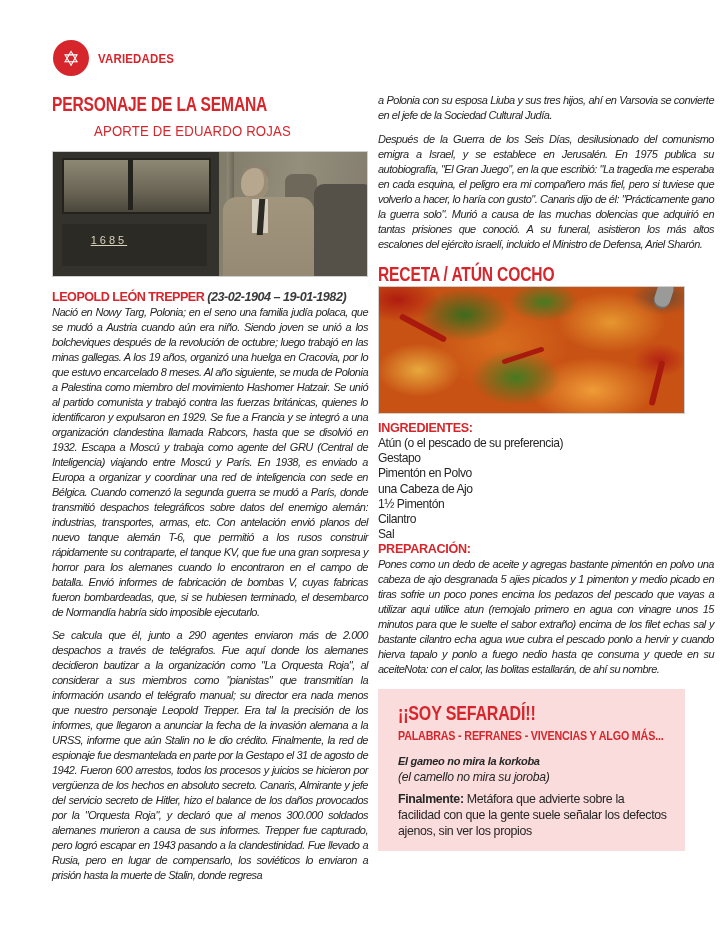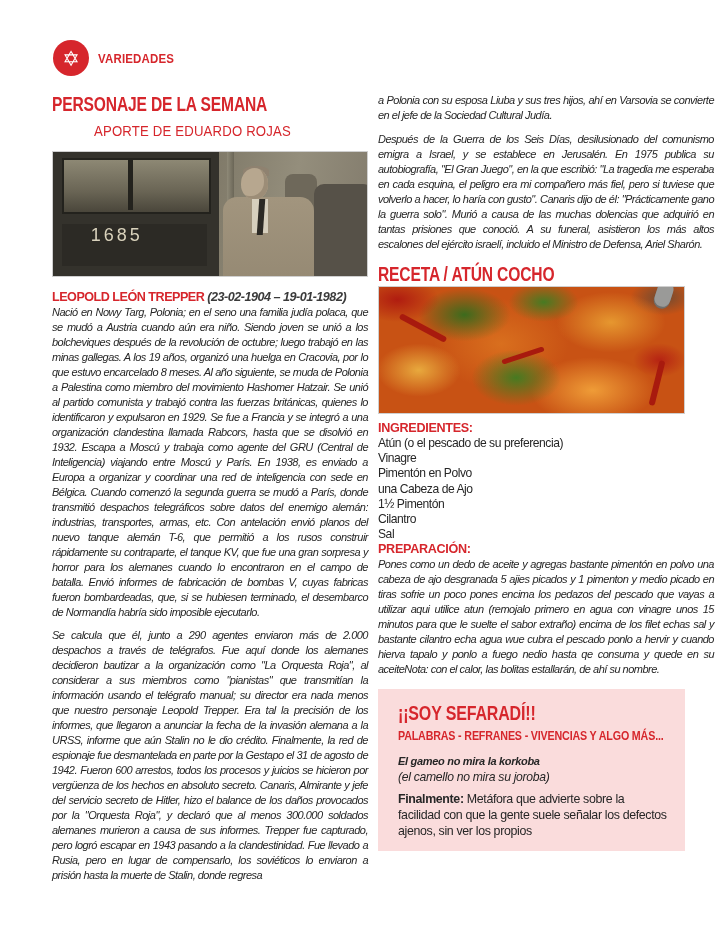--- a/index.html
+++ b/index.html
@@ -34,21 +34,21 @@
   .ing-line{font-size:12.1px;line-height:15.2px;letter-spacing:-.45px;}
   
   .fig{border:1px solid var(--border,#cfcfcf);box-sizing:border-box;position:relative;overflow:hidden;}
   .fig-tram{width:316px;height:126px;margin:0 0 13px 0;
     background:linear-gradient(100deg,#767160 0%,#7f7968 48%,#948e7c 74%,#827b6c 100%);}
   .tram-body{position:absolute;left:0;top:0;bottom:0;width:53%;background:#34322c;}
   .tram-windows{position:absolute;left:3%;top:5%;width:46%;height:42%;
     background:linear-gradient(180deg,#8d8874 0%,#6a6555 60%,#4a463b 100%);border:2px solid #23221d;}
   .tram-winbar{position:absolute;left:24%;top:5%;width:5px;height:42%;background:#23221d;}
   .tram-lowpanel{position:absolute;left:3%;bottom:8%;width:46%;height:34%;background:#2c2a25;}
-  .tram-number{position:absolute;left:12%;bottom:24%;color:#d9d2bc;font-size:18px;letter-spacing:3px;}
+  .tram-number{position:absolute;left:12%;bottom:24%;color:#d9d2bc;font-size:11px;letter-spacing:3px;text-decoration:underline;}
   .pole{position:absolute;left:55.5%;top:0;bottom:0;width:7px;background:linear-gradient(90deg,#8f8a78,#57534690);}
   .man-head{position:absolute;left:60%;top:13%;width:27px;height:31px;border-radius:50% 50% 46% 46%;
     background:#b7a78f;box-shadow:inset -4px -3px 0 #9c8d77;}
   .man-hair{position:absolute;left:60.5%;top:11%;width:26px;height:10px;border-radius:50% 50% 0 0;background:#8f8270;}
   .man-coat{position:absolute;left:54%;top:36%;width:29%;height:64%;border-radius:14px 14px 0 0;
     background:linear-gradient(180deg,#a2957e 0%,#968a74 100%);}
   .man-shirt{position:absolute;left:63.5%;top:38%;width:16px;height:34px;background:#d6cfbd;}
   .man-tie{position:absolute;left:65.2%;top:38%;width:6px;height:36px;background:#2c2a25;transform:skewX(-4deg);}
   .bystander{position:absolute;right:-2%;top:26%;width:19%;height:74%;border-radius:10px 10px 0 0;background:#565148;}
   .bg-figure{position:absolute;right:16%;top:18%;width:10%;height:40%;border-radius:8px 8px 0 0;background:#6e685a;}
@@ -145,21 +145,21 @@
       <div class="fig fig-food">
         <div class="chili chili-1"></div>
         <div class="chili chili-2"></div>
         <div class="chili chili-3"></div>
         <div class="pot-handle"></div>
       </div>
 
       <div class="label-red">INGREDIENTES:</div>
       <div class="ing-list">
         <div class="ing-line">Atún (o el pescado de su preferencia)</div>
-        <div class="ing-line">Vinagre</div>
+        <div class="ing-line">Gestapo</div>
         <div class="ing-line">Pimentón en Polvo</div>
         <div class="ing-line">una Cabeza de Ajo</div>
         <div class="ing-line">1½ Pimentón</div>
         <div class="ing-line">Cilantro</div>
         <div class="ing-line">Sal</div>
       </div>
 
       <div class="label-red">PREPARACIÓN:</div>
       <p class="body-txt prep-par">Pones como un dedo de aceite y agregas bastante pimentón en polvo una cabeza de ajo desgranada 5 ajies picados y 1 pimenton y medio picado en tiras sofrie un poco pones encima los pedazos del pescado que vayas a utilizar aqui utilice atun (remojalo primero en agua con vinagre unos 15 minutos para que le suelte el sabor extraño) encima de los filet echas sal y bastante cilantro echa agua wue cubra el pescado ponlo a hervir y cuando hierva tapalo y ponlo a fuego nedio hasta qe consuma y quede en su aceiteNota: con el calor, las bolitas estallarán, de ahí su nombre.</p>
 

